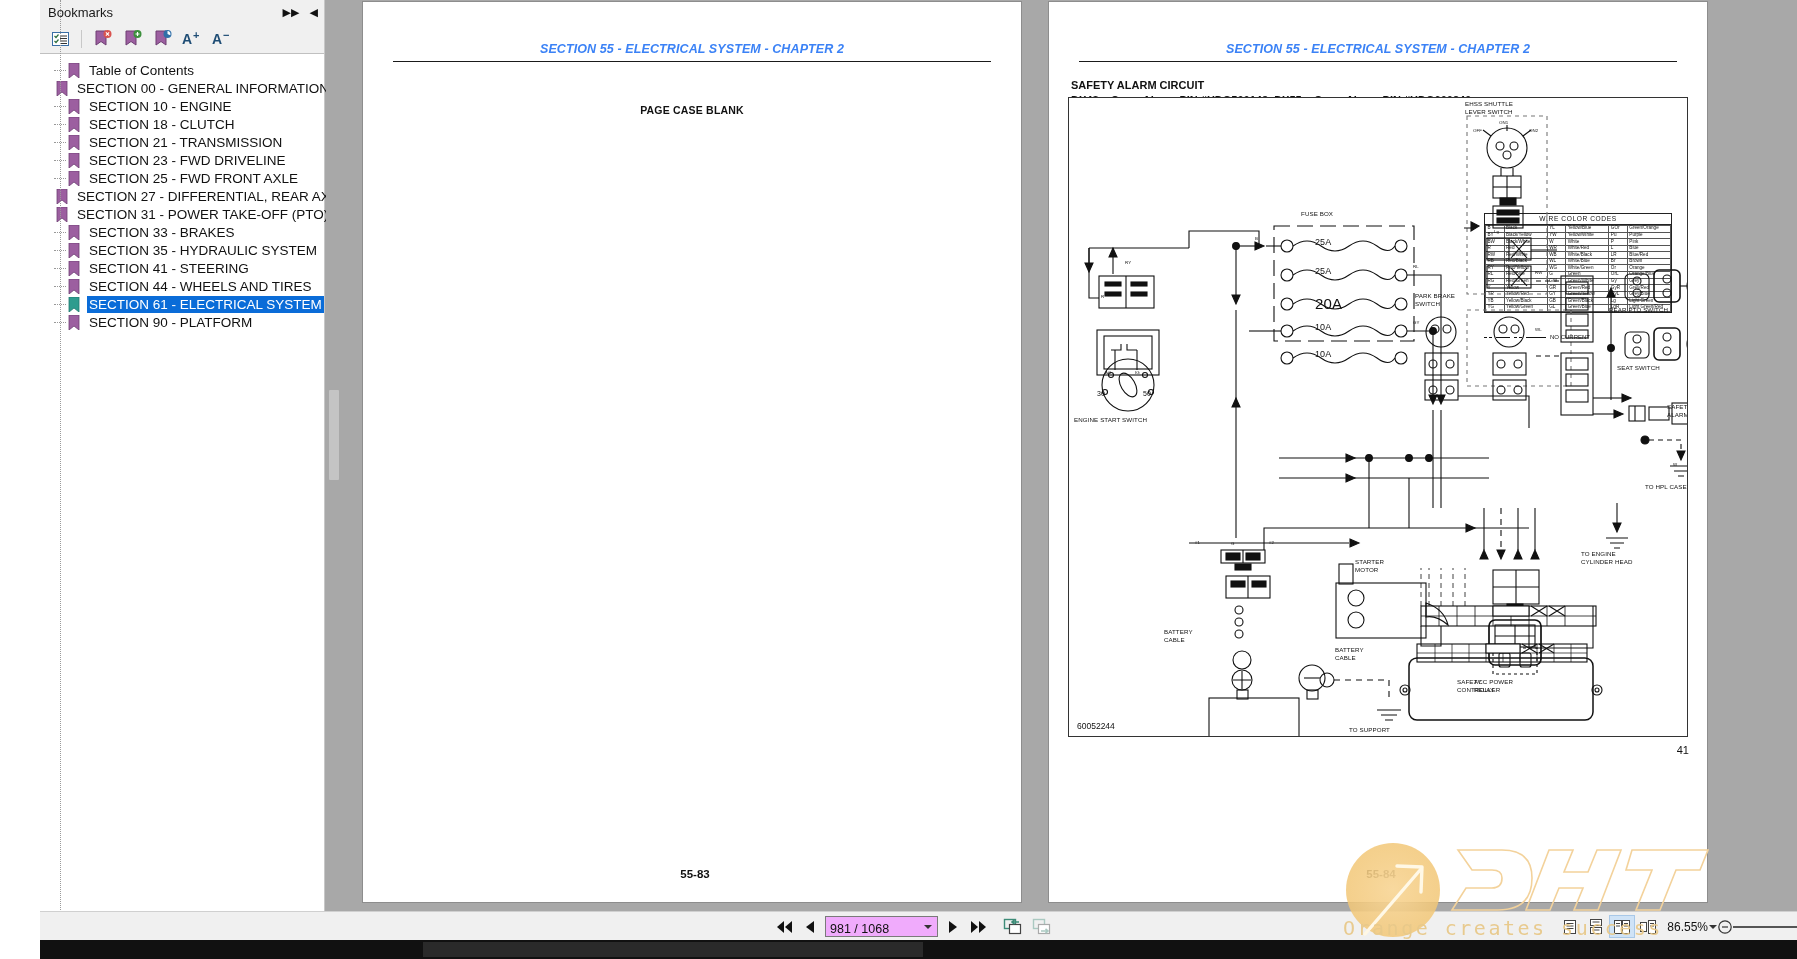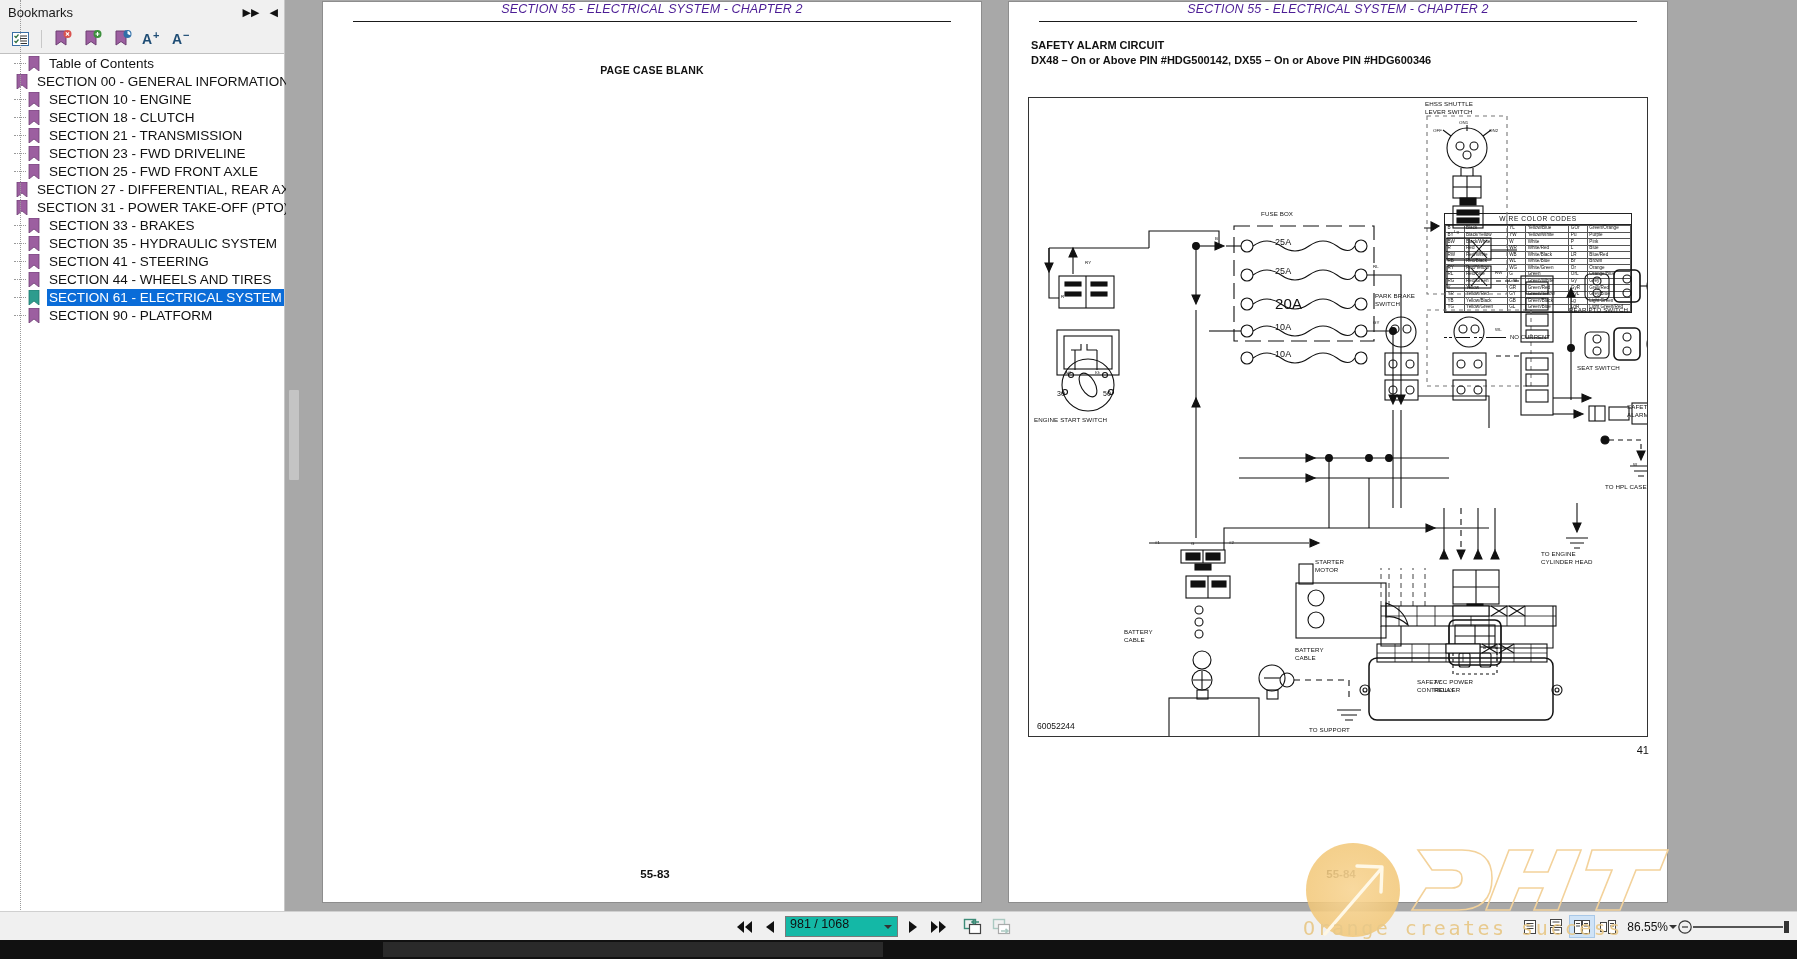--- a/index.html
+++ b/index.html
@@ -3,21 +3,21 @@
 <meta charset="utf-8">
 <style>
   * { box-sizing: border-box; }
   html, body {
     margin: 0; padding: 0;
     width: 1797px; height: 959px;
     overflow: hidden;
     font-family: "Liberation Sans", sans-serif;
     background: #ffffff;
   }
-  #app { position: relative; width: 1496px; height: 959px; background: #a8a8a8; }
+  #app { position: relative; width: 1496px; height: 959px; background: #a8a8a8; margin-left: 40px; }
 
   
   .sidebar {
     position: absolute; left: 0; top: 0;
     width: 285px; height: 930px;
     background: #ffffff;
     border-right: 1px solid #c7c7c7;
   }
   .sidebar-header {
     position: relative;
@@ -39,21 +39,21 @@
     display: flex; align-items: center;
     padding-left: 5px;
   }
   .tb-btn {
     width: 30px; height: 26px;
     display: flex; align-items: center; justify-content: center;
     cursor: default;
   }
   .tb-sep { width: 1px; height: 18px; background: #c8c8c8; margin: 0 6px; }
 
-  .bm-list { }
+  .bm-list { padding-top: 7px; }
   .bm-row {
     position: relative;
     height: 18px;
     display: flex; align-items: center;
     padding-left: 14px;
     font-size: 13.5px;
     color: #111;
     white-space: nowrap;
     cursor: default;
   }
@@ -98,23 +98,24 @@
     background: #ffffff;
     box-shadow: 0 0 0 1px #8d8d8d;
   }
   .page-left  { left: 37px;  top: 2px; width: 658px; height: 900px; }
   .page-right { left: 723px; top: 2px; width: 658px; height: 900px; }
 
   .pg-header {
     text-align: center;
     font-style: italic;
     font-size: 12.5px;
-    font-weight: 400;
-    color: #4c1d95;
+    font-weight: 700;
+    color: #3b82f6;
     letter-spacing: 0.1px;
+    padding-top: 40px;
   }
   .pg-rule {
     height: 0; border-top: 1.6px solid #1a1a1a;
     margin: 5px 30px 0 30px;
   }
   .pg-blank-note {
     text-align: center;
     font-size: 10.5px;
     font-weight: bold;
     color: #111;
@@ -215,22 +216,22 @@
     height: 29px; display: flex; align-items: center; gap: 9px;
   }
   .bb-right {
     position: absolute; right: 8px; top: 0;
     height: 29px; display: flex; align-items: center; 
   }
   .navbtn { cursor: default; display: flex; align-items: center; }
   .pagebox {
     width: 113px; height: 21px;
     border: 1px solid #7a7a7a;
-    background: #14b8a6;
-    display: flex; align-items: flex-start;
+    background: #f0abfc;
+    display: flex; align-items: flex-end;
     padding: 0 4px;
     font-size: 12.5px; color: #111;
     position: relative;
   }
   .pagebox .caret {
     position: absolute; right: 5px; top: 8px;
     width: 0; height: 0;
     border-left: 4px solid transparent;
     border-right: 4px solid transparent;
     border-top: 4px solid #333;

